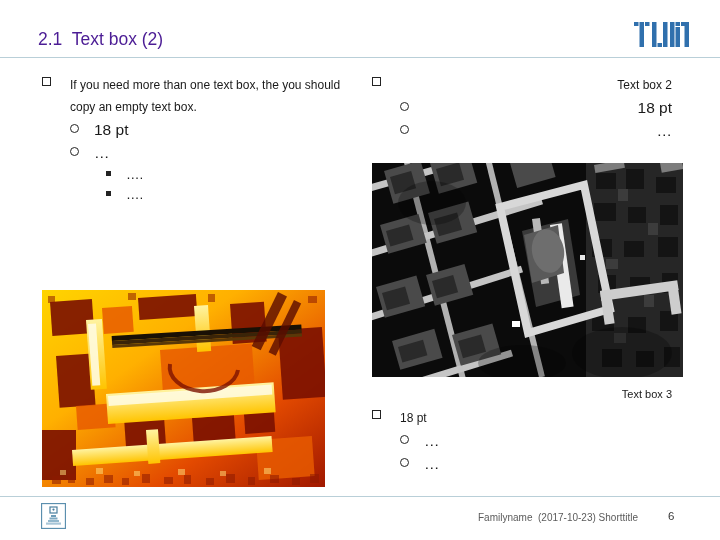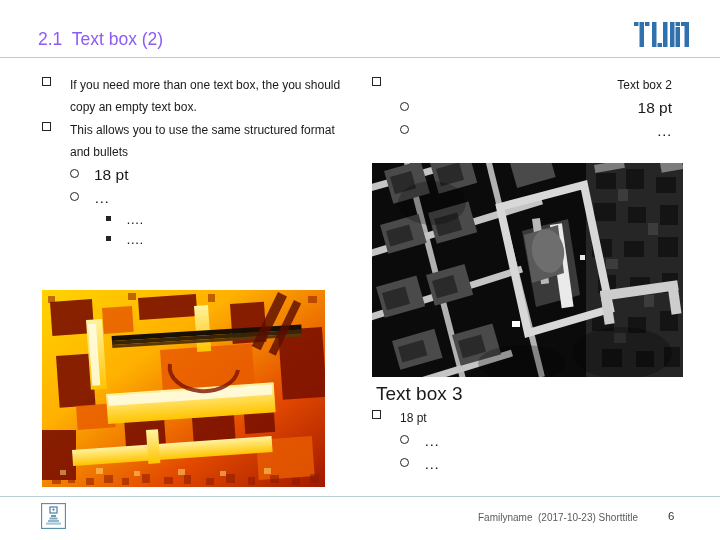--- a/index.html
+++ b/index.html
@@ -24,21 +24,21 @@
     top: 0;
     width: 720px;
     height: 58px;
   }
   #page-title {
     position: absolute;
     left: 38px;
     top: 28px;
     font-size: 17.5px;
     line-height: 22px;
-    color: #8b5cf6;
+    color: #4c1d95;
     white-space: pre;
   }
   #header-rule {
     position: absolute;
     left: 0;
     top: 57px;
     width: 720px;
     height: 1px;
     background: #b9cfd8;
   }
@@ -115,23 +115,24 @@
   .lvl2 > .bullet-mark .fsq {
     display: inline-block;
     width: 5px; height: 5px;
     background: #232323;
     position: relative;
     top: -3px;
   }
 
   
   .plain-line {
-    font-size: 19px;
+    font-size: 11px;
     line-height: 22px;
-    margin: 0 0 2px 4px;
+    margin: 0 0 2px 17px;
+    text-align: right;
   }
 
   
   .slide-image {
     position: absolute;
     overflow: hidden;
   }
   #image-thermal {
     left: 42px;
     top: 290px;
@@ -210,24 +211,20 @@
     </svg>
   </div>
 
   <div id="header-rule"></div>
 </div>
 
 <div class="textbox" id="textbox-1">
   <div class="bullet-line lvl0">
     <span class="bullet-mark"><span class="sq"></span></span>
     <span class="bullet-text">If you need more than one text box, the you should copy an empty text box.</span>
-  </div>
-  <div class="bullet-line lvl0">
-    <span class="bullet-mark"><span class="sq"></span></span>
-    <span class="bullet-text">This allows you to use the same structured format and bullets</span>
   </div>
   <div class="bullet-line lvl1">
     <span class="bullet-mark"><span class="ci"></span></span>
     <span class="bullet-text">18 pt</span>
   </div>
   <div class="bullet-line lvl1">
     <span class="bullet-mark"><span class="ci"></span></span>
     <span class="bullet-text">…</span>
   </div>
   <div class="bullet-line lvl2">

